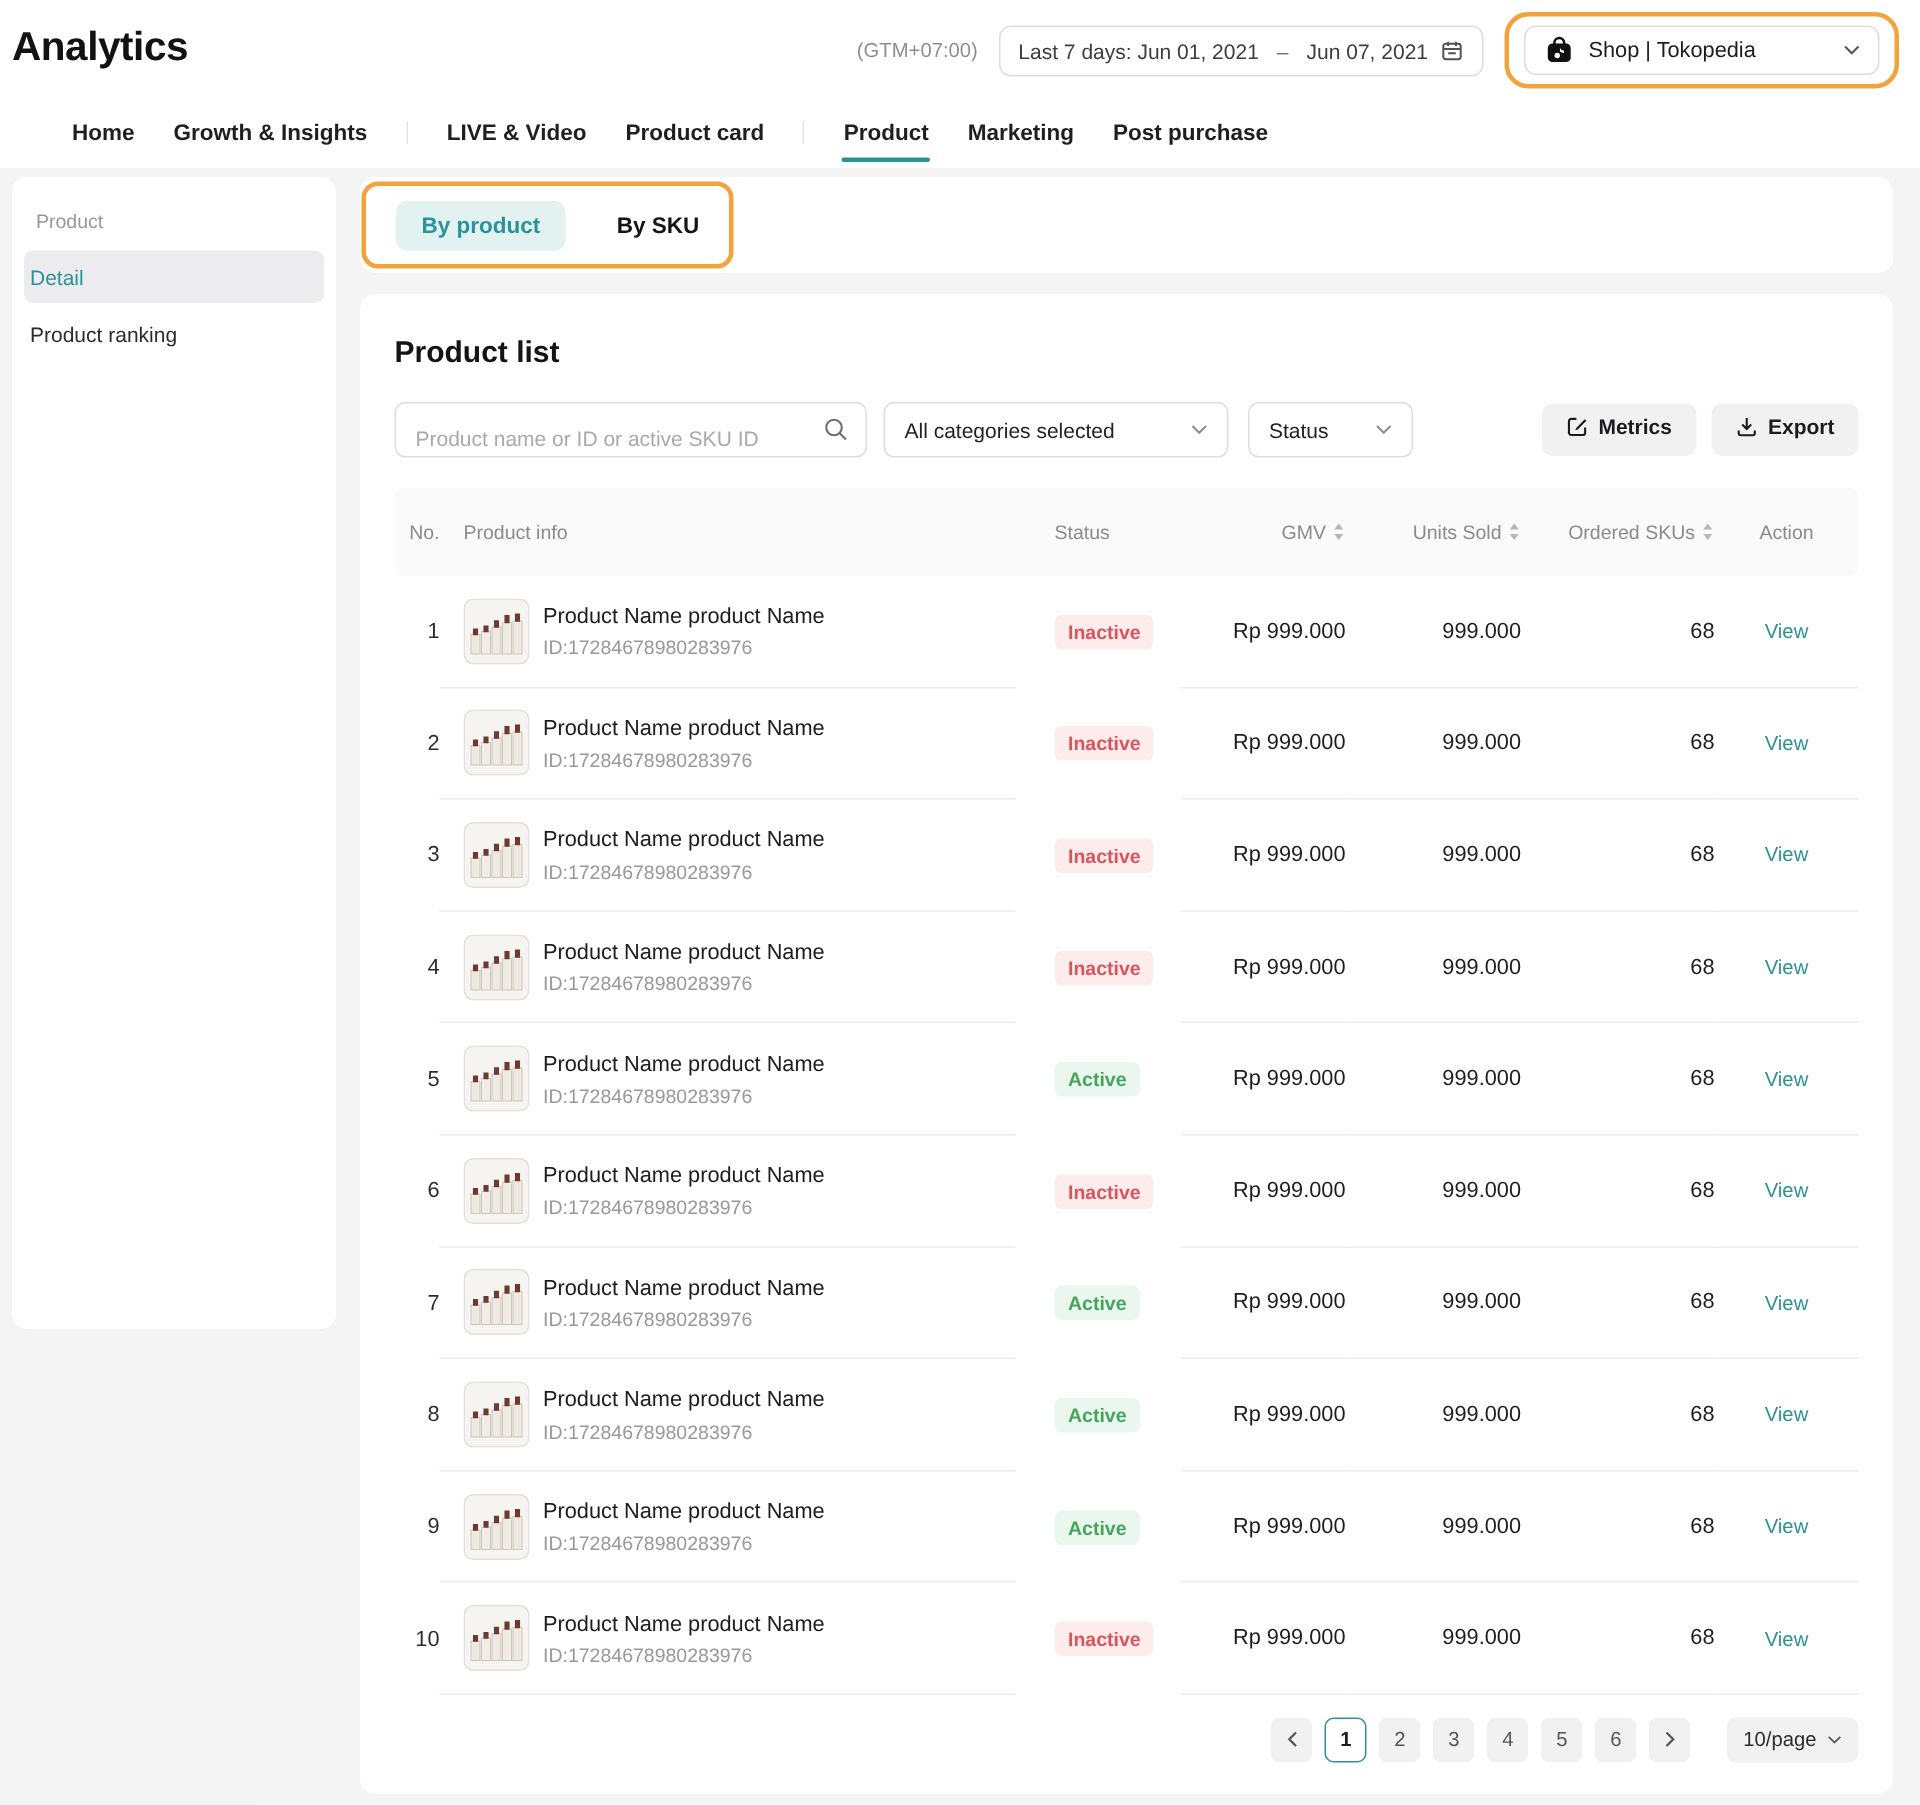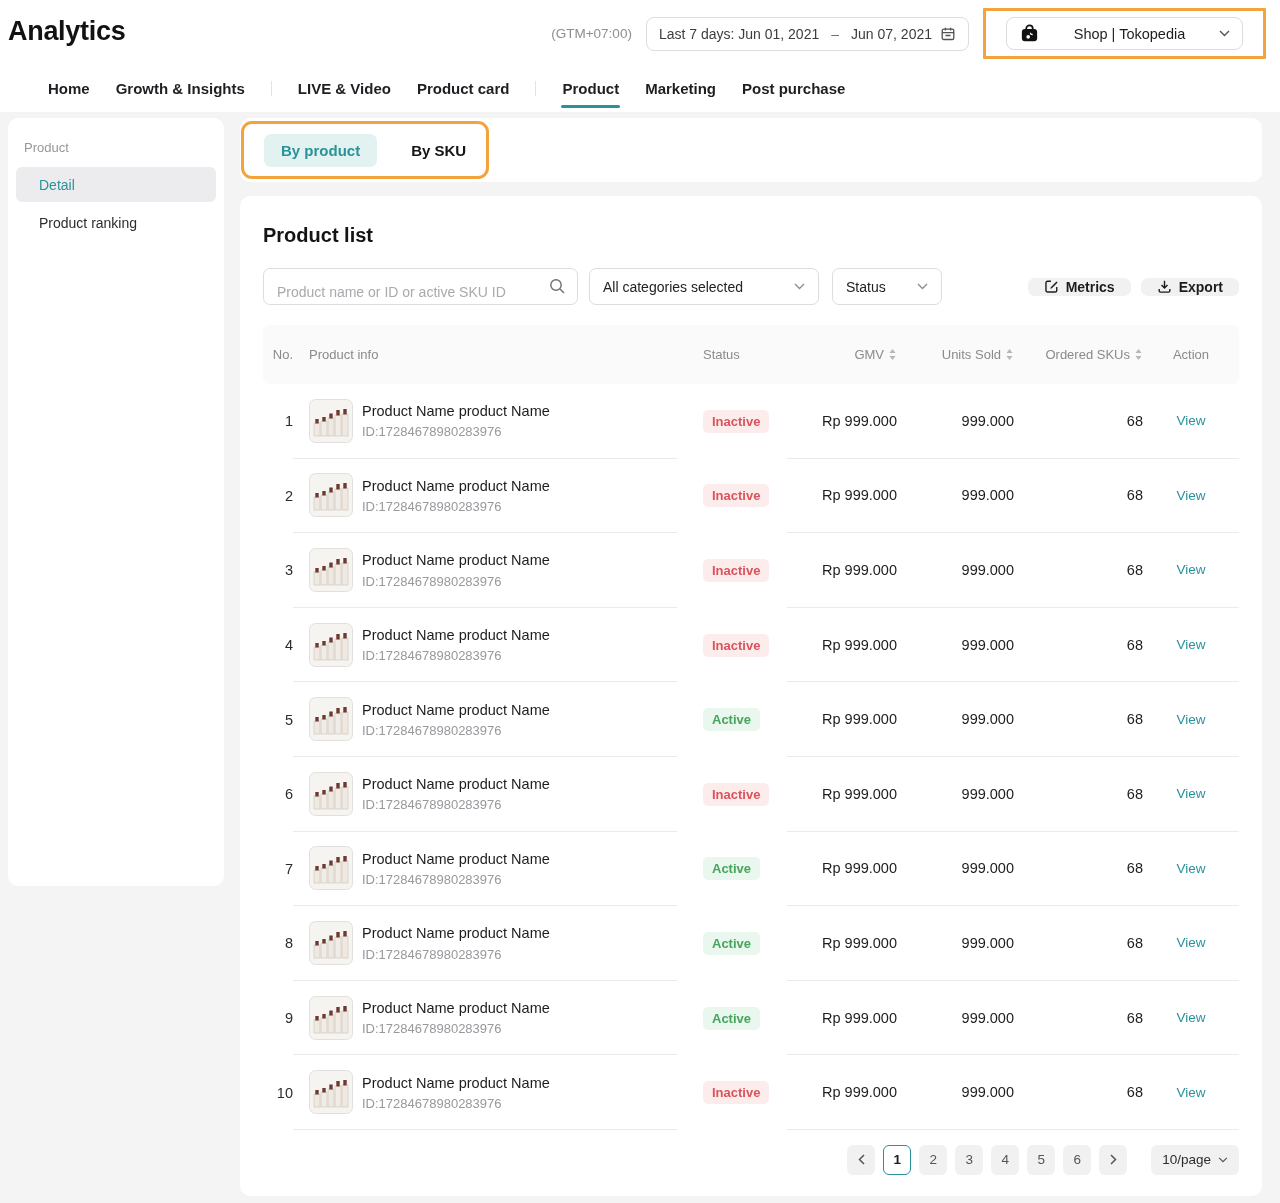--- a/index.html
+++ b/index.html
@@ -12,54 +12,54 @@
   *{margin:0;padding:0;box-sizing:border-box;}
   html,body{width:1280px;height:1203px;}
   body{font-family:"Liberation Sans","DejaVu Sans",sans-serif;background:var(--page-bg);position:relative;overflow:hidden;color:var(--text-dark);}
   
   .topbar{position:absolute;left:0;top:0;width:1280px;height:112px;background:#fff;}
   .app-title{position:absolute;left:8px;top:16px;font-size:27px;font-weight:700;letter-spacing:-0.3px;color:#121214;}
   .top-right{position:absolute;top:8px;right:14px;display:flex;align-items:center;gap:14px;}
   .tz{font-size:13.5px;color:var(--text-gray);}
   .date-btn{height:34px;display:flex;align-items:center;gap:8px;padding:0 12px;border:1px solid var(--border);border-radius:8px;background:#fff;font-size:14px;color:#3c3c41;cursor:pointer;}
   .date-dash{color:#6e6e73;margin:0 4px;}
-  .annotation{border:3.5px solid var(--orange);border-radius:1px;padding:6px 20px;text-align:center;}
+  .annotation{border:3.5px solid var(--orange);border-radius:16px;padding:6px 10px;}
   .shop-btn{width:237px;height:33px;display:flex;align-items:center;gap:9px;padding:0 12px;border:1px solid var(--border);border-radius:8px;background:#fff;font-size:14.5px;cursor:pointer;}
   .shop-btn .lbl{flex:1;}
   
   .main-nav{position:absolute;left:8px;bottom:4px;display:flex;align-items:center;gap:26px;margin-left:40px;}
   .nav-item{position:relative;font-size:15px;font-weight:600;color:#1f1f23;padding-bottom:11px;cursor:pointer;}
   .nav-item.active::after{content:"";position:absolute;left:-1px;right:-1px;bottom:0;height:3px;border-radius:2px;background:var(--accent);}
   .nav-div{width:1px;height:15px;background:#e3e3e6;margin-bottom:11px;}
   
   .content{position:absolute;left:0;top:112px;width:1280px;}
   .card{background:#fff;border-radius:10px;}
   .sidebar{position:absolute;left:8px;top:6px;width:216px;height:768px;padding:22px 8px 0 8px;}
   .side-label{font-size:13px;color:#97979c;padding-left:8px;margin-bottom:12px;}
-  .side-item{height:35px;display:flex;align-items:center;padding-left:23px;border-radius:6px;font-size:14px;color:#2c2c2e;cursor:pointer;margin-bottom:3px;}
+  .side-item{height:35px;display:flex;align-items:center;padding-left:4px;border-radius:6px;font-size:14px;color:#2c2c2e;cursor:pointer;margin-bottom:3px;}
   .side-item.selected{background:#ececee;color:var(--accent);}
   
   .tabs-card{position:absolute;left:240px;top:6px;width:1022px;height:64px;}
   .tabs-annot{position:absolute;left:1px;top:3px;width:248px;height:58px;border:3.5px solid var(--orange);border-radius:11px;display:flex;align-items:center;padding-left:20px;gap:34px;}
   .tab-pill{padding:8px 17px;border-radius:7px;font-size:15px;font-weight:700;cursor:pointer;}
   .tab-pill.on{background:var(--accent-bg);color:var(--accent);}
   .tab-plain{font-size:15px;font-weight:700;color:#141416;cursor:pointer;}
   
   .list-card{position:absolute;left:240px;top:84px;width:1022px;height:1000px;padding:28px 23px 0 23px;}
   .list-title{font-size:20px;font-weight:700;color:#141416;}
   .filters{display:flex;align-items:center;margin-top:21px;}
   .search-wrap{position:relative;width:315px;}
   .search-wrap input{width:315px;height:37px;border:1px solid var(--border);border-radius:7px;padding:11px 38px 0 13px;font-size:14px;font-family:inherit;color:var(--text-dark);outline:none;}
   .search-wrap input::placeholder{color:#a9a9ae;}
   .search-ic{position:absolute;right:12px;top:9px;}
   .select{height:37px;border:1px solid var(--border);border-radius:7px;display:flex;align-items:center;justify-content:space-between;padding:0 13px;font-size:14px;color:#222226;background:#fff;cursor:pointer;}
   .sel-cat{width:230px;margin-left:11px;}
   .sel-status{width:110px;margin-left:13px;}
   .spacer{flex:1;}
-  .gbtn{height:18px;display:flex;align-items:center;gap:7px;padding:1px 16px;border:none;border-radius:7px;background:var(--btn-gray);font-size:14px;font-weight:700;font-family:inherit;color:#1c1c1e;cursor:pointer;}
+  .gbtn{height:35px;display:flex;align-items:flex-end;gap:7px;padding:12px 16px;border:none;border-radius:7px;background:var(--btn-gray);font-size:14px;font-weight:700;font-family:inherit;color:#1c1c1e;cursor:pointer;}
   .gbtn + .gbtn{margin-left:10px;}
   
   .tgrid{display:grid;grid-template-columns:30px 1fr 110px 110px 117px 129px 96px;align-items:center;}
   .thead{margin-top:20px;height:59px;background:#fafafa;border-radius:6px;font-size:13px;color:#8a8a8f;}
   .th{display:flex;align-items:center;gap:4px;}
   .th.rt{justify-content:flex-end;}
   .th.ct{justify-content:center;}
   .th.no{justify-content:flex-end;}
   .cell-status{padding-left:26px;}
   .trow{height:74.6px;font-size:14.5px;}

